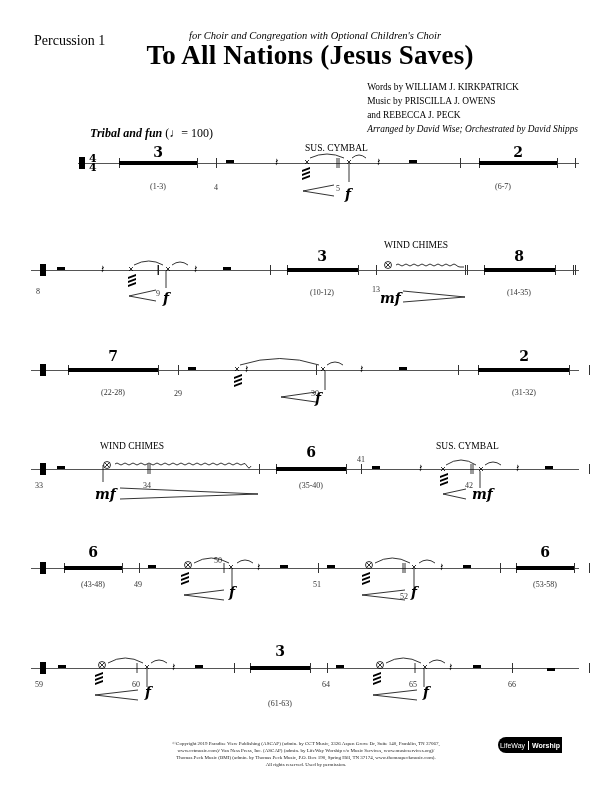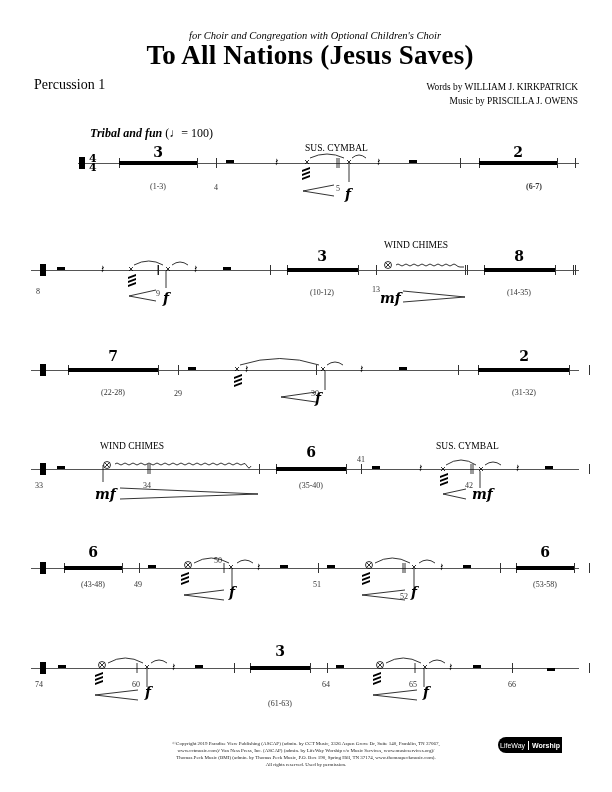--- a/index.html
+++ b/index.html
@@ -1,21 +1,21 @@
 <!DOCTYPE html>
 <html><head>
 <meta charset="utf-8">
 <style>
   html, body { margin:0; padding:0; background:#fff; }
   body { width:612px; height:792px; position:relative; overflow:hidden; font-family:"Liberation Serif", "DejaVu Serif", serif; color:#000; }
   .abs { position:absolute; }
-  .part-name { left:34px; top:33px; font-size:14px;margin-top:44px; }
+  .part-name { left:34px; top:33px; font-size:14px; }
   .subtitle { left:0; width:612px; text-align:center; top:30px; font-size:10.5px; font-style:italic; padding-left:18px; box-sizing:border-box; }
   .title { left:0; width:612px; text-align:center; top:40px; font-size:27px; font-weight:bold; padding-left:8px; box-sizing:border-box; letter-spacing:0.2px; }
-  .credits { right:34px; top:80px; text-align:right; font-size:9.4px; line-height:14px; }
+  .credits { right:34px; top:80px; text-align:left; font-size:9.4px; line-height:14px; }
   .credits .it { font-style:italic; }
   .tempo { left:90px; top:126px; font-size:12px; font-style:italic; font-weight:bold; }
   .tempo .norm { font-weight:normal; font-style:normal; }
   .staff { position:absolute; left:31px; width:548px; height:1px; background:#555; }
   .bar { position:absolute; width:1px; background:#333; }
   .mrest { position:absolute; height:4px; background:#000; }
   .mrest-num { position:absolute; font-size:14px; font-weight:bold; text-align:center; font-family:"DejaVu Serif", serif; }
   .range { position:absolute; font-size:8px; color:#333; text-align:center; }
   .mnum { position:absolute; font-size:8px; color:#333; }
   .dbl { position:absolute; width:6px; height:12px; border-left:3px solid #000; border-right:3px solid #000; box-sizing:border-box; }
@@ -33,20 +33,22 @@
 </style>
 </head>
 <body>
 
 <div class="abs part-name">Percussion 1</div>
 <div class="abs subtitle">for Choir and Congregation with Optional Children's Choir</div>
 <div class="abs title">To All Nations (Jesus Saves)</div>
 <div class="abs credits">
   <div>Words by WILLIAM J. KIRKPATRICK</div>
   <div>Music by PRISCILLA J. OWENS</div>
+  <div>and REBECCA J. PECK</div>
+  <div class="it">Arranged by David Wise; Orchestrated by David Shipps</div>
 </div>
 <div class="abs tempo">
   <span>Tribal and fun</span>
   <span class="norm"> (</span><span class="norm">♩</span><span class="norm">= 100</span><span class="norm">)</span>
 </div>
 
 <div>
   <div class="staff" style="top:163px;left:78px;width:501px;"></div>
   <div class="dbl" style="left:79px;top:157px;"></div>
   <div class="timesig" style="left:89px;top:154px;">
@@ -66,21 +68,21 @@
   <div class="mnum" style="left:336px;top:184px;">5</div>
   <div class="dyn" style="left:345px;top:186px;">f</div>
   <div class="qrest" style="left:377px;top:157px;">𝄽</div>
   <div class="hrest" style="left:409px;top:160px;"></div>
   <div class="bar" style="left:460px;top:158px;height:10px;"></div>
   <div class="bar" style="left:479px;top:158px;height:10px;"></div>
   <div class="mrest" style="left:479px;top:161px;width:78px;"></div>
   <div class="bar" style="left:557px;top:158px;height:10px;"></div>
   <div class="bar" style="left:575px;top:158px;height:10px;"></div>
   <div class="mrest-num" style="left:500px;top:144px;width:36px;">2</div>
-  <div class="range" style="left:511px;top:182px;width:46px;font-weight:bold;">(6-7)</div>
+  <div class="range" style="left:480px;top:182px;width:46px;">(6-7)</div>
 </div>
 
 <div>
   <div class="staff" style="top:270px;"></div>
   <div class="dbl" style="left:40px;top:264px;"></div>
   <div class="mnum" style="left:36px;top:287px;">8</div>
   <div class="hrest" style="left:57px;top:267px;"></div>
   <div class="qrest" style="left:101px;top:264px;">𝄽</div>
   <div class="bar" style="left:158px;top:265px;height:10px;"></div>
   <div class="mnum" style="left:156px;top:289px;">9</div>
@@ -187,21 +189,21 @@
   <div class="mrest" style="left:516px;top:566px;width:58px;"></div>
   <div class="bar" style="left:574px;top:563px;height:10px;"></div>
   <div class="mrest-num" style="left:527px;top:544px;width:36px;">6</div>
   <div class="range" style="left:522px;top:580px;width:46px;">(53-58)</div>
   <div class="bar" style="left:589px;top:563px;height:10px;"></div>
 </div>
 
 <div>
   <div class="staff" style="top:668px;"></div>
   <div class="dbl" style="left:40px;top:662px;"></div>
-  <div class="mnum" style="left:35px;top:680px;">74</div>
+  <div class="mnum" style="left:35px;top:680px;">59</div>
   <div class="hrest" style="left:58px;top:665px;"></div>
   <div class="mnum" style="left:132px;top:680px;">60</div>
   <div class="dyn" style="left:145px;top:684px;">f</div>
   <div class="qrest" style="left:172px;top:662px;">𝄽</div>
   <div class="hrest" style="left:195px;top:665px;"></div>
   <div class="bar" style="left:234px;top:663px;height:10px;"></div>
   <div class="bar" style="left:250px;top:663px;height:10px;"></div>
   <div class="mrest" style="left:250px;top:666px;width:60px;"></div>
   <div class="bar" style="left:310px;top:663px;height:10px;"></div>
   <div class="mrest-num" style="left:262px;top:643px;width:36px;">3</div>

